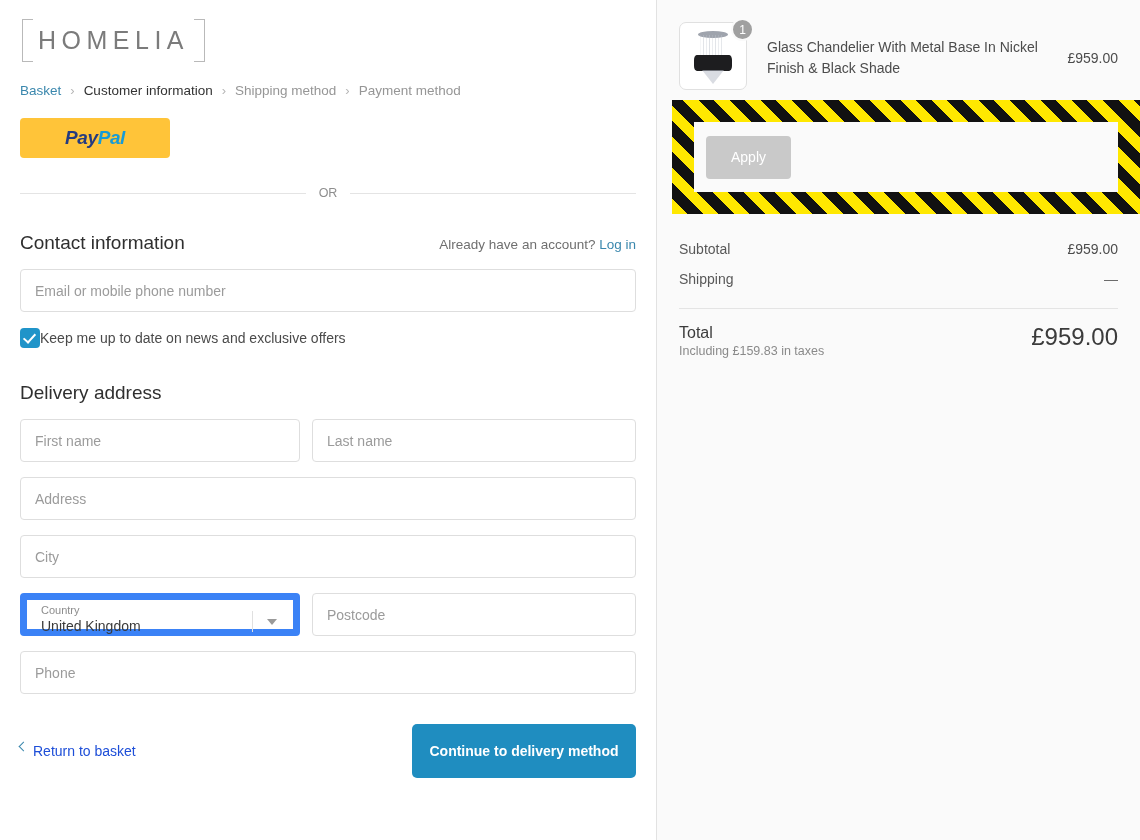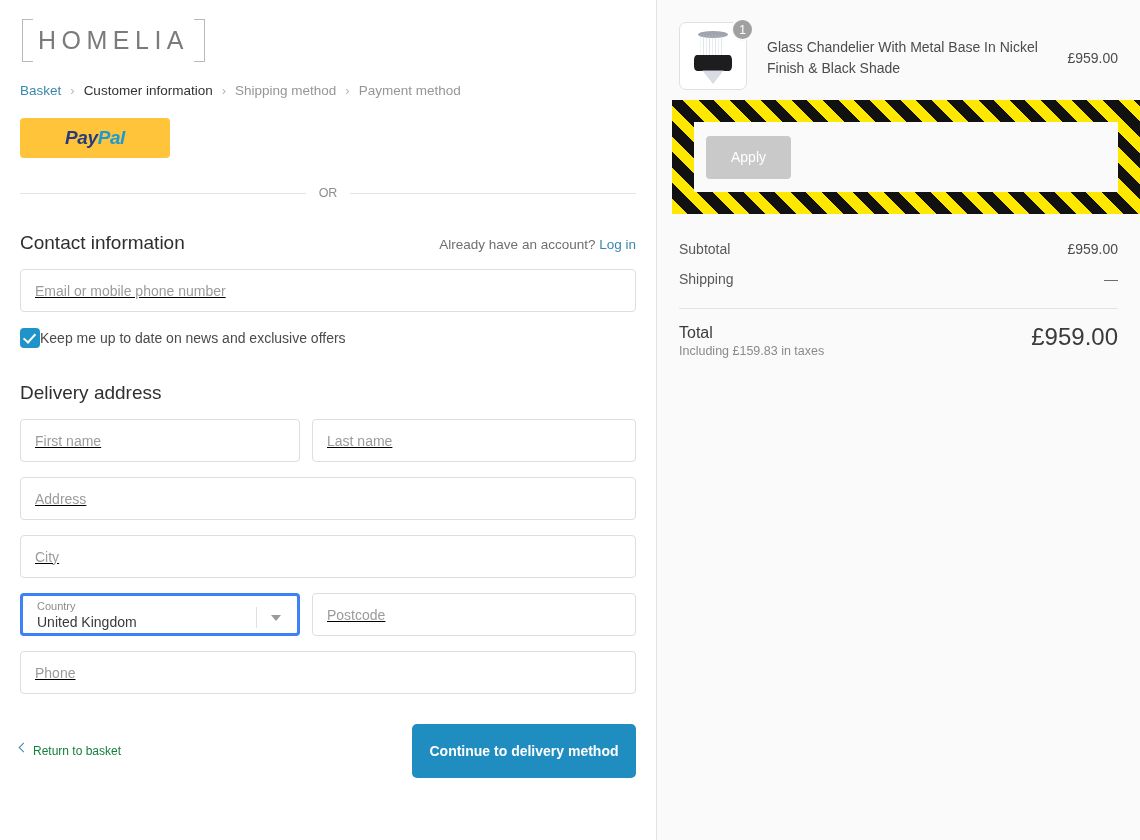--- a/index.html
+++ b/index.html
@@ -146,21 +146,20 @@
   .field {
     margin-top: 15px;
     height: 43px;
     border: 1px solid #dedede;
     border-radius: 4px;
     background: #fff;
     display: flex;
     align-items: center;
     padding: 0 14px;
     width: 100%;
-    text-decoration: underline;
   }
   .field .ph {
     font-size: 14px;
     color: #9b9b9b;
   }
   .field-row {
     display: flex;
     gap: 12px;
   }
   .field-row .field { flex: 1; }
@@ -201,21 +200,21 @@
   .delivery-title {
     margin-top: 34px;
     font-size: 19px;
     color: #2f2f2f;
   }
 
   
   .select-field {
     position: relative;
     height: 43px;
-    border: 3px solid #3b82f6;
+    border: 7px solid #3b82f6;
     border-radius: 4px;
     background: #fff;
     padding: 4px 14px 0 14px;
     flex: 0 0 280px;
     cursor: pointer;
   }
   .select-label {
     font-size: 11px;
     color: #8d8d8d;
     line-height: 13px;
@@ -244,22 +243,22 @@
   }
 
   
   .actions {
     margin-top: 30px;
     display: flex;
     align-items: center;
     justify-content: space-between;
   }
   .return-link {
-    font-size: 12px;
-    color: #15803d;
+    font-size: 14px;
+    color: #1d4ed8;
     display: flex;
     align-items: flex-start;
     gap: 6px;
     cursor: pointer;
   }
   .chev-left {
     display: inline-block;
     width: 7px; height: 7px;
     border-left: 1.6px solid #3a87ad;
     border-bottom: 1.6px solid #3a87ad;

